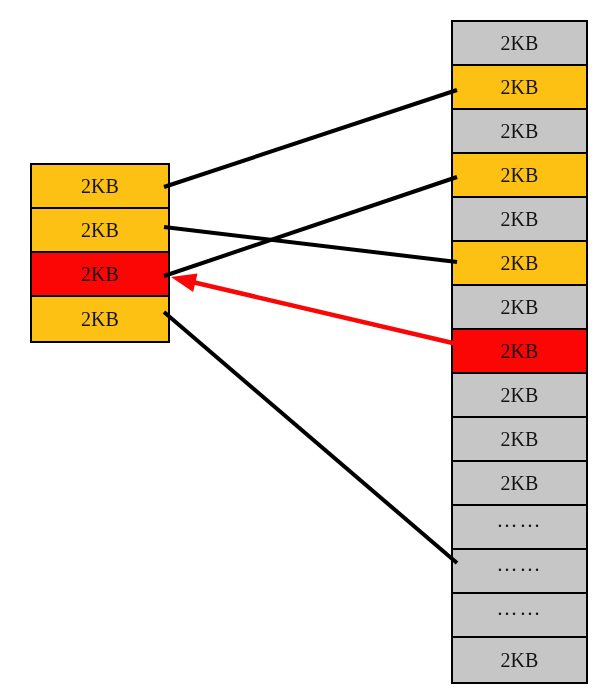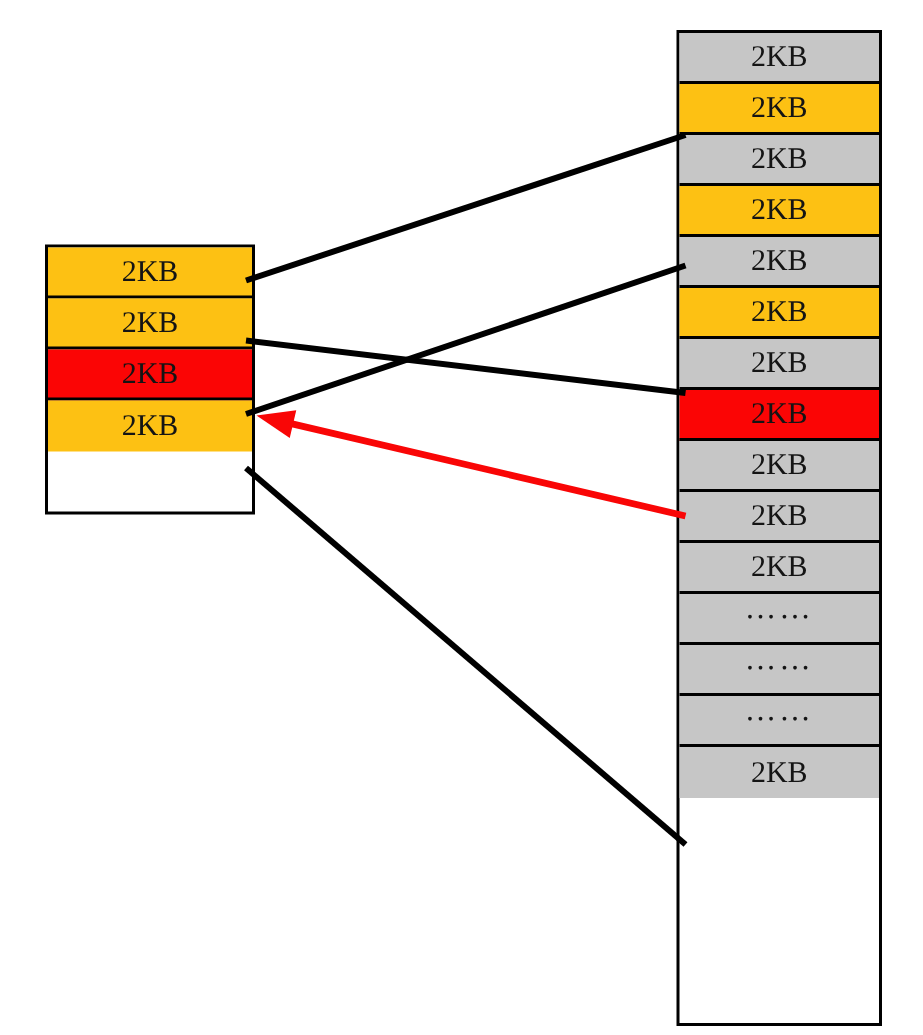--- a/index.html
+++ b/index.html
@@ -30,21 +30,21 @@
     height: 180px;
   }
   #right-column {
     left: 451px;
     top: 20px;
     width: 137px;
     height: 664px;
   }
   .mem-block {
     box-sizing: border-box;
-    height: 34px;
+    height: 44px;
     border-bottom: 2px solid #000000;
     display: flex;
     align-items: center;
     justify-content: center;
   }
   .mem-block:last-child {
     border-bottom: none;
   }
   .block-label {
     font-size: 20px;

